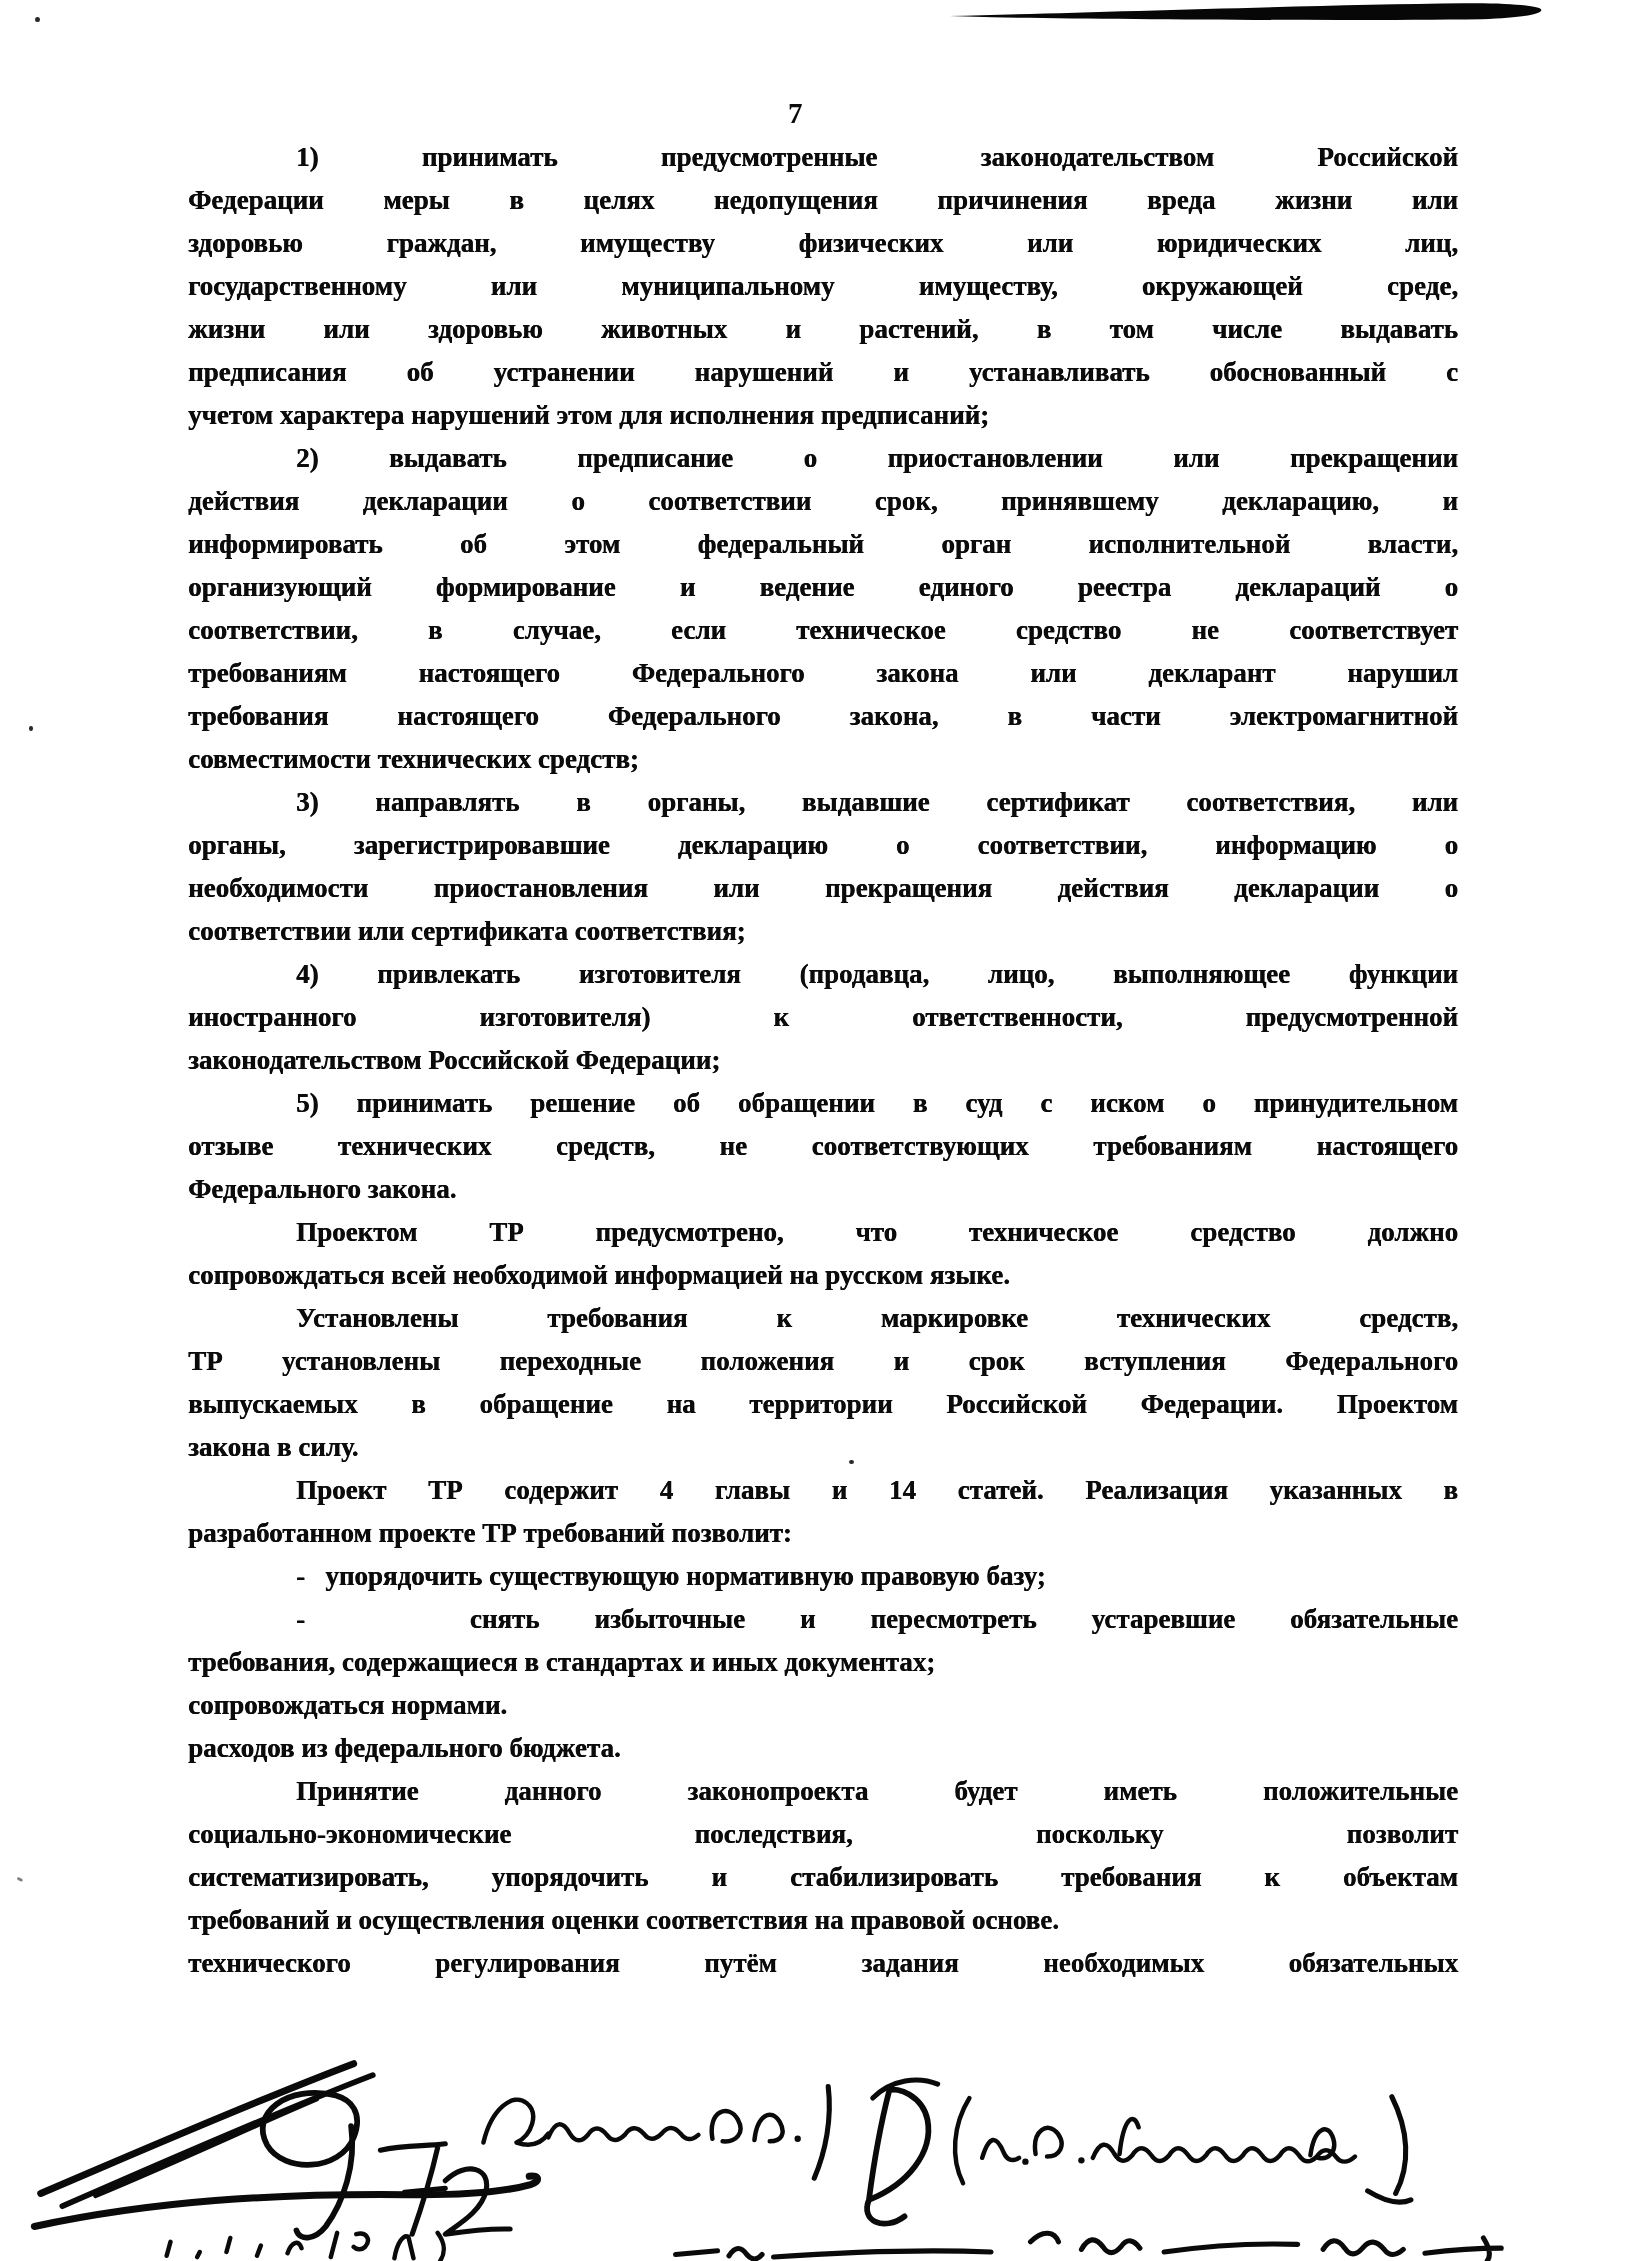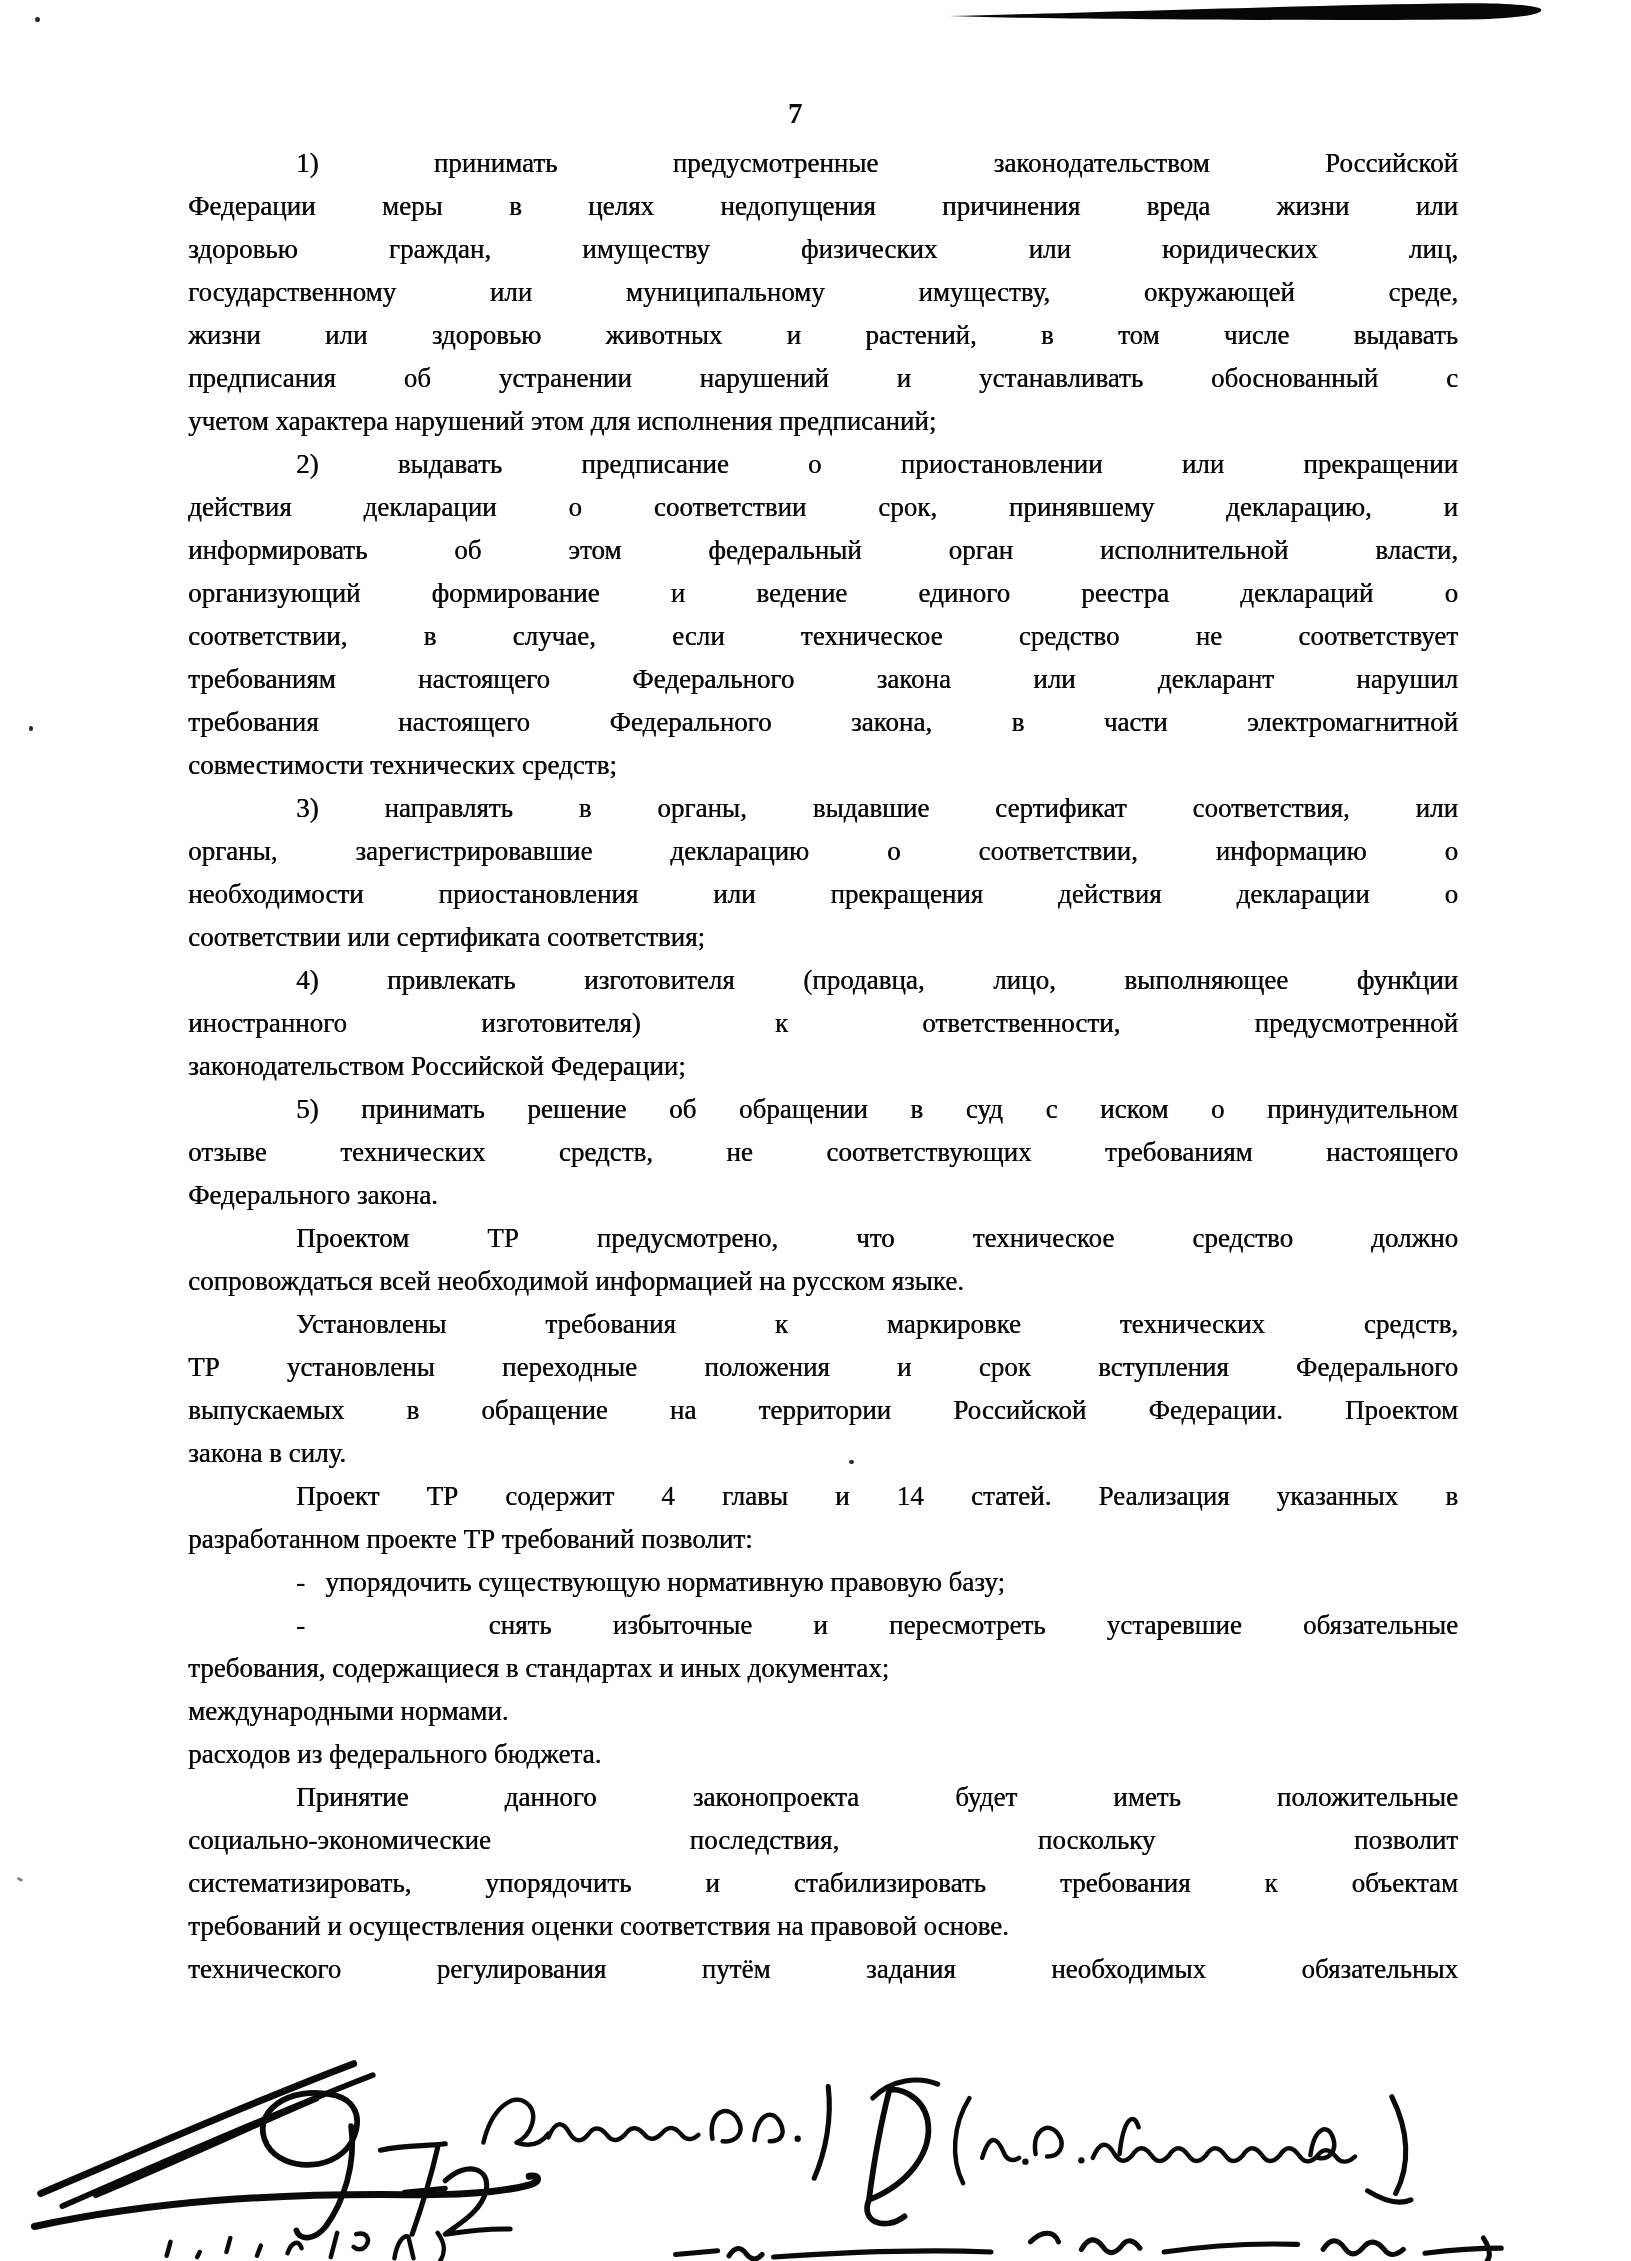--- a/index.html
+++ b/index.html
@@ -16,22 +16,22 @@
   .page-number {
     position: absolute;
     top: 97px; left: 0; width: 1591px;
     text-align: center;
     font-size: 29px; font-weight: 700;
     letter-spacing: 0.6px;
   }
 
   .content {
     position: absolute;
-    top: 142px; left: 188px; width: 1270px;
-    font-size: 27px; font-weight: 400;
+    top: 136px; left: 188px; width: 1270px;
+    font-size: 27px; font-weight: 700;
     line-height: 43px;
     text-shadow: 0.4px 0 0 currentColor;
   }
   .para { margin: 0; }
   .line  { text-align: justify; text-align-last: justify; white-space: normal; }
   .line.first { padding-left: 108px; }
   .line.last  { text-align-last: left; }
 
   .streak-svg, .sig-layer {
     position: absolute; inset: 0;
@@ -109,21 +109,21 @@
         <div class="line last">разработанном проекте ТР требований позволит:</div>
       </div>
       <div class="para">
         <div class="line first last">-&nbsp;&nbsp;&nbsp;упорядочить существующую нормативную правовую базу;</div>
       </div>
       <div class="para">
         <div class="line first">-&nbsp;&nbsp;&nbsp;снять избыточные и пересмотреть устаревшие обязательные</div>
         <div class="line last">требования, содержащиеся в стандартах и иных документах;</div>
       </div>
       <div class="para">
-        <div class="line last">международными нормами.</div>
+        <div class="line last">сопровождаться нормами.</div>
       </div>
       <div class="para">
         <div class="line last">расходов из федерального бюджета.</div>
       </div>
       <div class="para">
         <div class="line first">Принятие данного законопроекта будет иметь положительные</div>
         <div class="line">социально-экономические последствия, поскольку позволит</div>
         <div class="line">систематизировать, упорядочить и стабилизировать требования к объектам</div>
         <div class="line last">требований и осуществления оценки соответствия на правовой основе.</div>
         <div class="line">технического регулирования путём задания необходимых обязательных</div>

